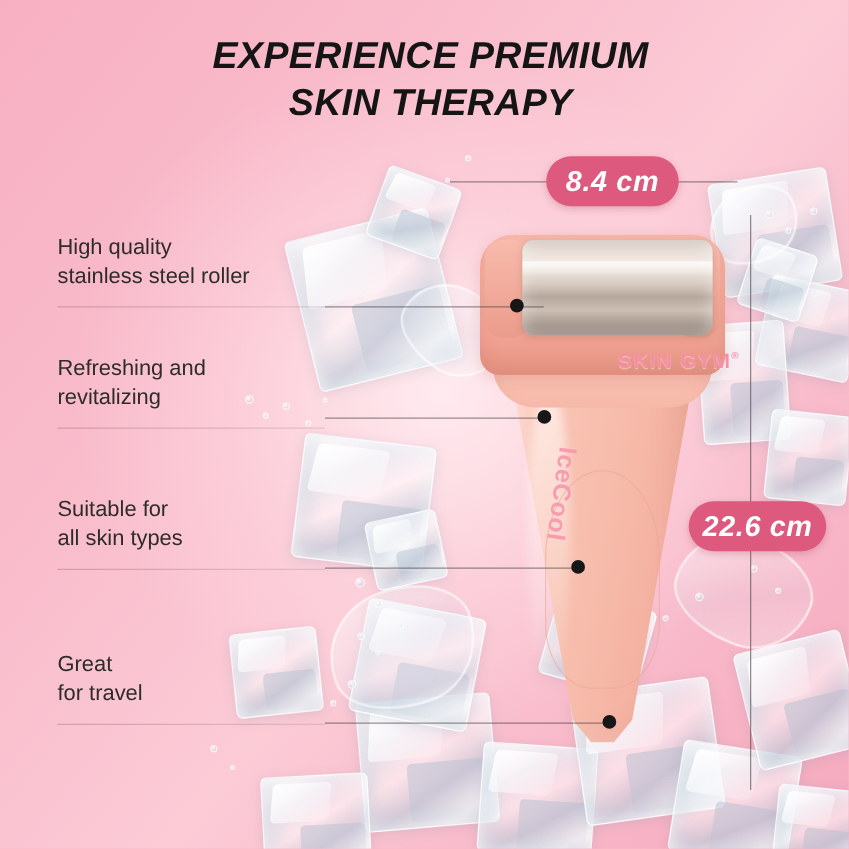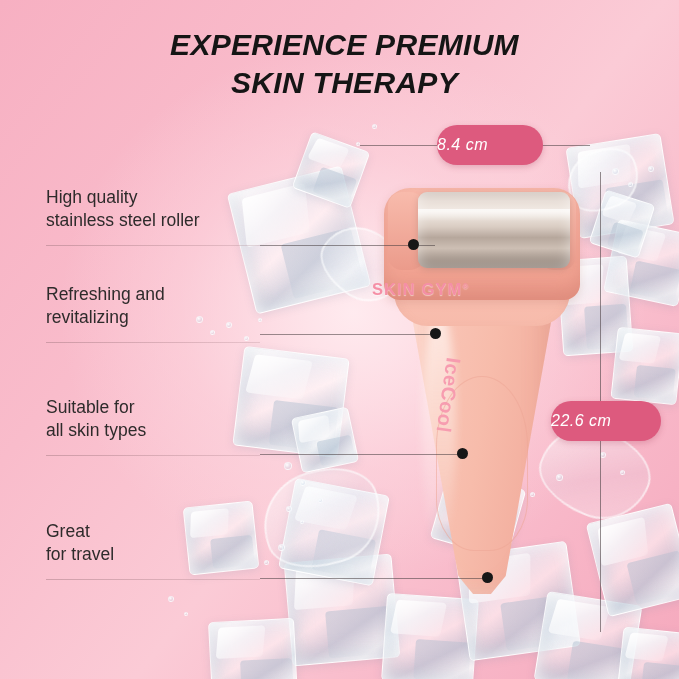--- a/index.html
+++ b/index.html
@@ -108,21 +108,21 @@
   }
   .handle-sheen {
     position:absolute; left:50px; top:130px; width:34px; height:240px;
     background:linear-gradient(180deg, rgba(255,246,242,0.75), rgba(255,246,242,0.05));
     border-radius:50%;
     filter:blur(4px);
   }
 
   .brand {
     position:absolute; left:0; top:104px; width:220px;
-    text-align:left;
+    text-align:right;
     font-size:16.5px; font-weight:bold; letter-spacing:1.1px;
     color:#f58fa6;
     text-shadow:0 1px 1px rgba(255,255,255,0.5);
   }
   .brand .reg { font-size:8px; vertical-align:super; }
 
   .icecool {
     position:absolute; left:70px; top:180px;
     font-size:20px; font-weight:600; letter-spacing:0.5px;
     color:#f79aaf;
@@ -152,26 +152,26 @@
     background:#171717;
   }
 
   
   .vline {
     position:absolute; width:1px;
     background:rgba(80,70,72,0.62);
   }
   .badge {
     position:absolute;
-    display:flex; align-items:center; 
+    display:flex; align-items:center; justify-content:center;
     background:#dd5a7e;
     color:#ffffff;
     border-radius:22px;
-    font-style:italic; font-weight:normal;
-    font-size:16px; letter-spacing:0.5px;
+    font-style:italic; font-weight:bold;
+    font-size:23px; letter-spacing:0.5px;
     box-shadow:0 2px 6px rgba(160,60,90,0.28);
   }
 
   
   #heading {
     position:absolute; left:0; top:26px; width:679px;
     text-align:center;
     padding-left:10px;
   }
   #heading .l1, #heading .l2 {

